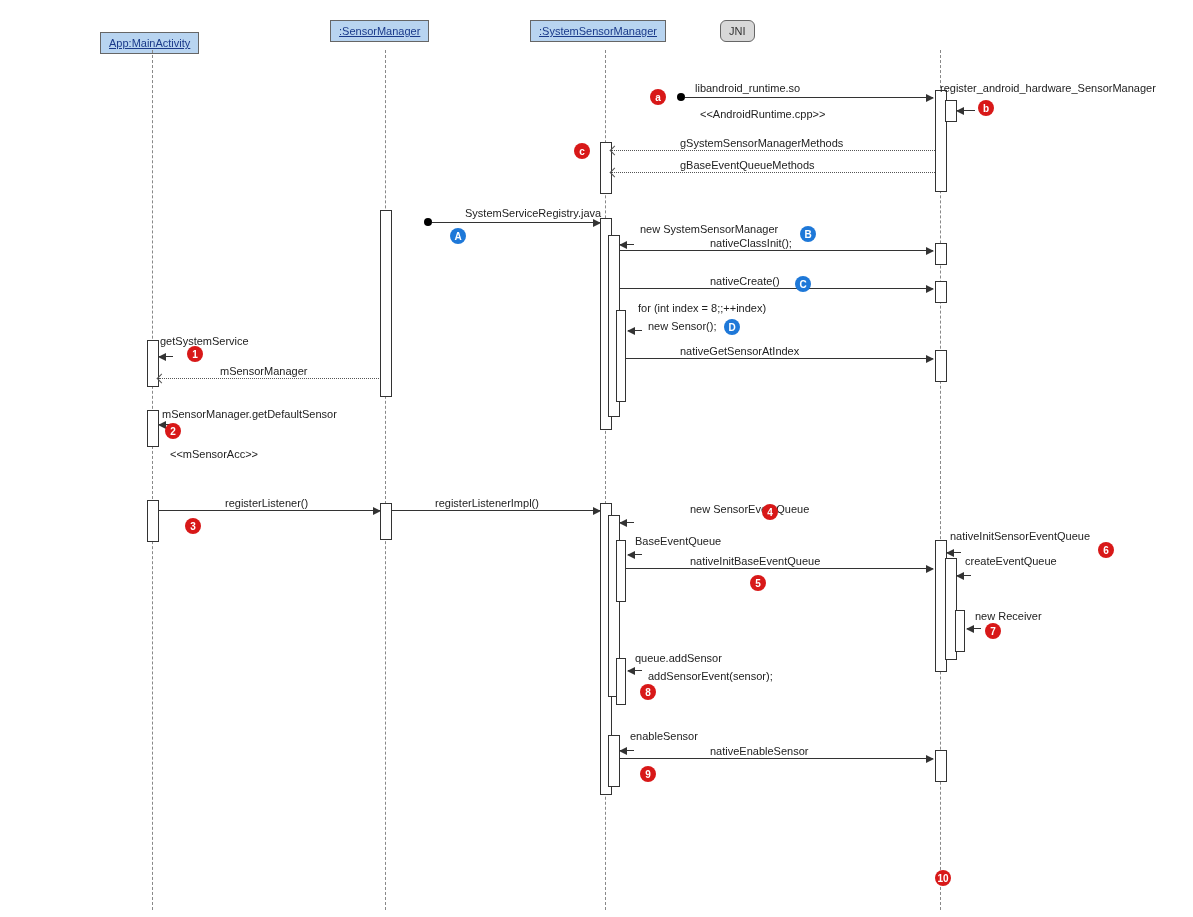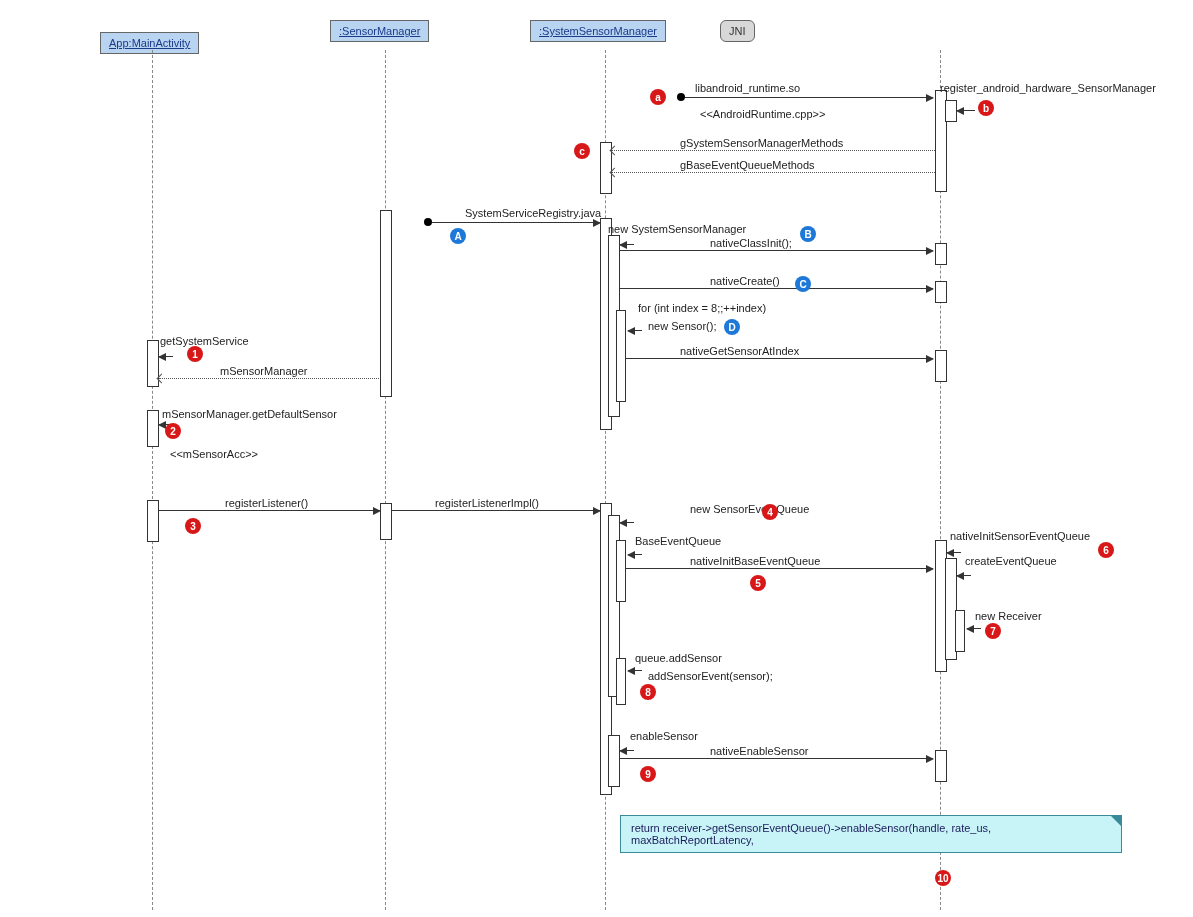--- a/index.html
+++ b/index.html
@@ -129,21 +129,21 @@
 
   <div class="activation" style="left:380px;top:210px;height:185px;"></div>
   <div class="dot" style="left:424px;top:218px;"></div>
   <div class="arrow-solid arrowhead-r" style="left:432px;top:222px;width:168px;"></div>
   <span class="msg-label" style="left:465px;top:207px;">SystemServiceRegistry.java</span>
   <div class="badge blue" style="left:450px;top:228px;">A</div>
 
   <div class="activation" style="left:600px;top:218px;height:210px;"></div>
   <div class="activation" style="left:608px;top:235px;height:180px;"></div>
 
-  <span class="msg-label" style="left:608px;top:223px;">new SystemSensorManager</span>
+  <span class="msg-label" style="left:640px;top:223px;">new SystemSensorManager</span>
   <div class="arrow-solid arrowhead-l" style="left:620px;top:244px;width:14px;"></div>
 
   <div class="arrow-solid arrowhead-r" style="left:620px;top:250px;width:313px;"></div>
   <span class="msg-label" style="left:710px;top:237px;">nativeClassInit();</span>
   <div class="badge blue" style="left:800px;top:226px;">B</div>
   <div class="activation" style="left:935px;top:243px;height:20px;"></div>
 
   <div class="arrow-solid arrowhead-r" style="left:620px;top:288px;width:313px;"></div>
   <span class="msg-label" style="left:710px;top:275px;">nativeCreate()</span>
   <div class="badge blue" style="left:795px;top:276px;">C</div>
@@ -218,16 +218,15 @@
   <div class="badge red" style="left:640px;top:684px;">8</div>
 
   <div class="activation" style="left:608px;top:735px;height:50px;"></div>
   <span class="msg-label" style="left:630px;top:730px;">enableSensor</span>
   <div class="arrow-solid arrowhead-l" style="left:620px;top:750px;width:14px;"></div>
   <div class="arrow-solid arrowhead-r" style="left:620px;top:758px;width:313px;"></div>
   <span class="msg-label" style="left:710px;top:745px;">nativeEnableSensor</span>
   <div class="badge red" style="left:640px;top:766px;">9</div>
   <div class="activation" style="left:935px;top:750px;height:30px;"></div>
 
-  <div class="note" style="left:620px;top:815px;width:480px;">return receiver-&gt;getSensorEventQueue()-&gt;enableSensor(handle, rate_us, maxBatchReportLatency,</div>
   <div class="badge red" style="left:935px;top:870px;">10</div>
 
 </div>
 
 </body></html>

